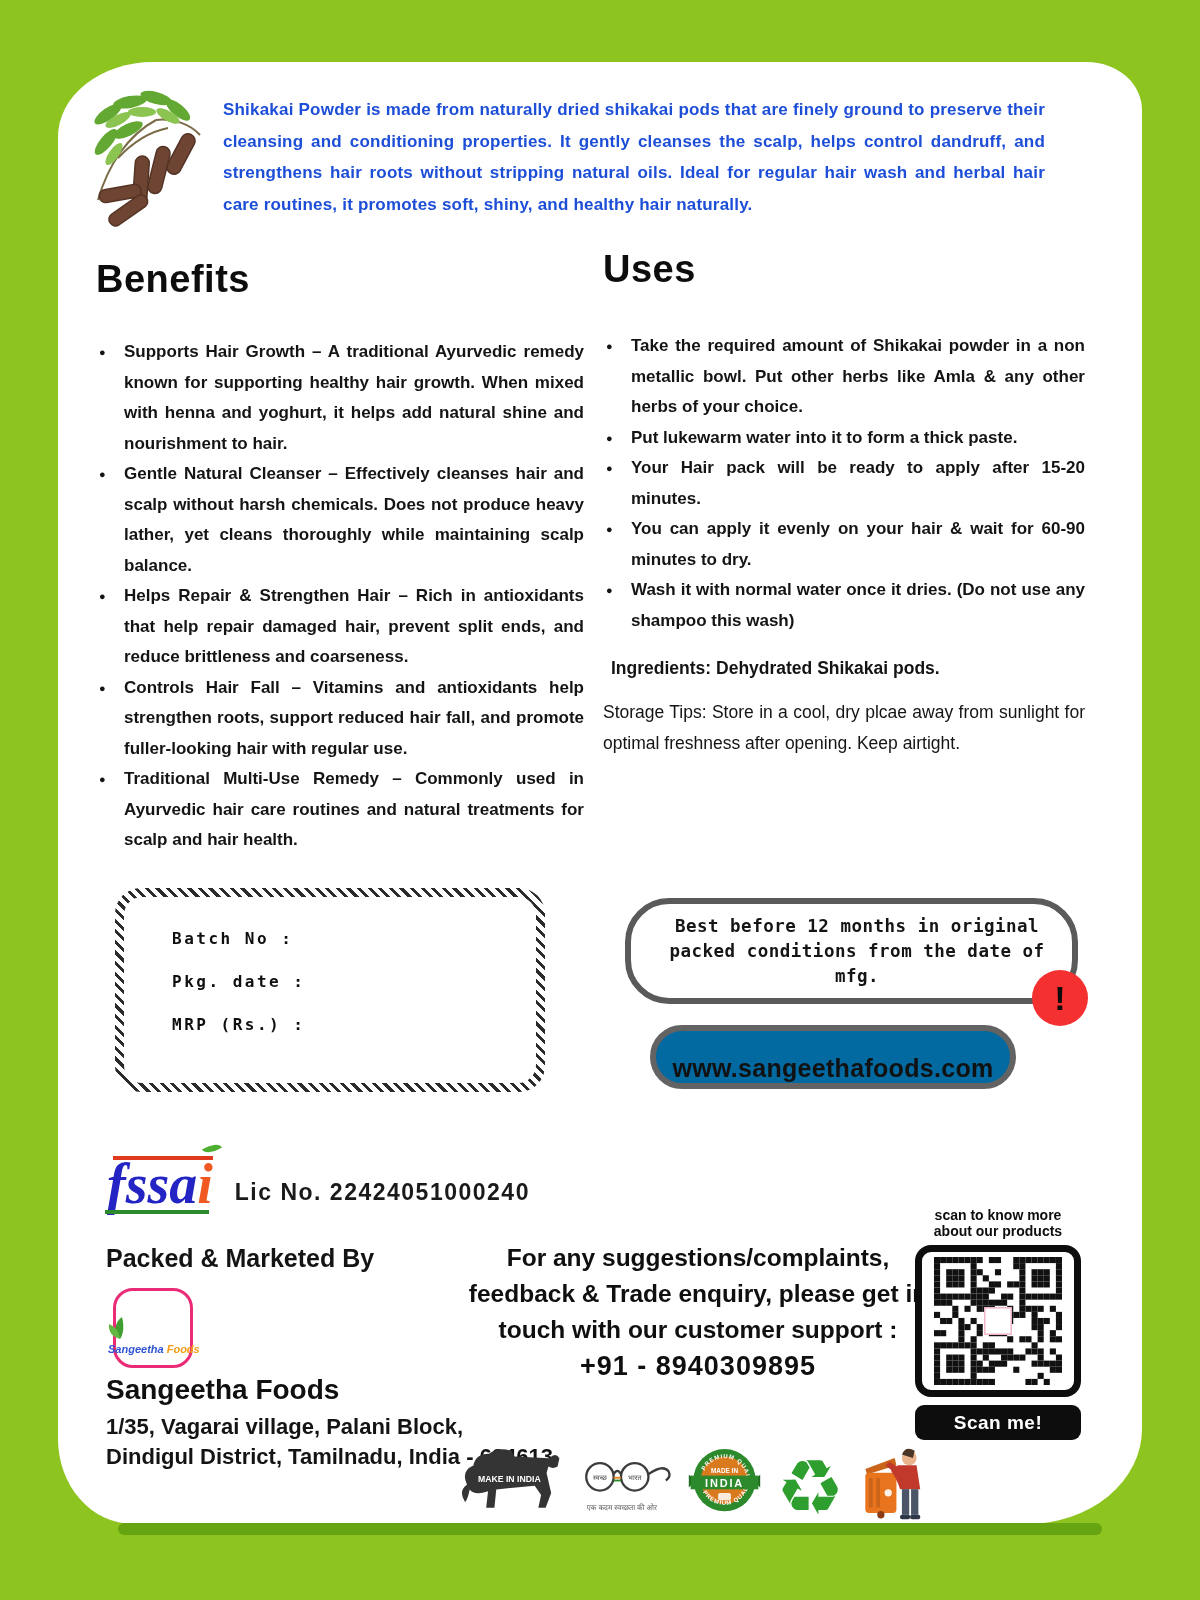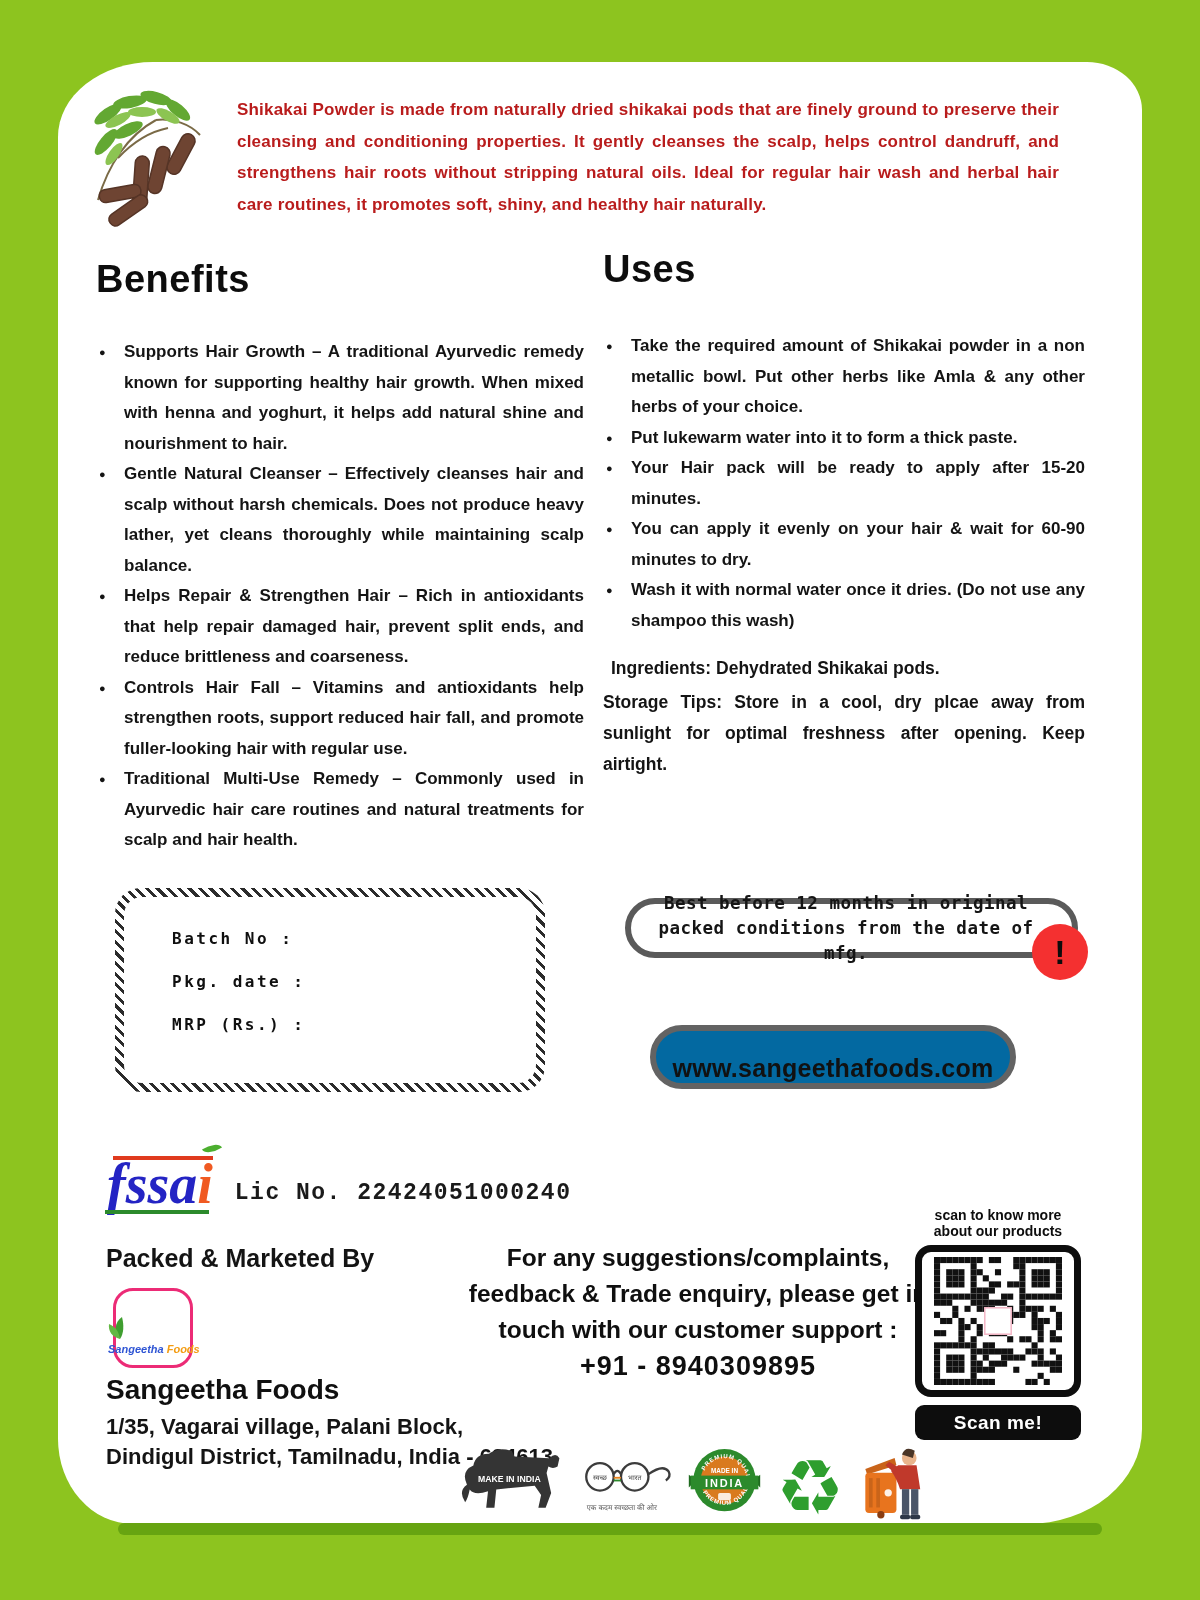--- a/index.html
+++ b/index.html
@@ -7,63 +7,63 @@
   body { font-family:"Liberation Sans", sans-serif; }
   .page { position:relative; width:1200px; height:1600px; background:#8dc41f; overflow:hidden; }
   .card { position:absolute; left:58px; top:62px; width:1084px; height:1462px; background:#ffffff;
           border-radius:95px 55px 115px 75px / 75px 48px 95px 85px; }
   .card::after { content:""; position:absolute; left:60px; right:40px; bottom:-11px; height:12px;
           background:#67a411; border-radius:8px; }
 
   .plant { position:absolute; left:20px; top:18px; }
 
   .intro { position:absolute; left:165px; top:32px; width:822px; font-size:17px; font-weight:bold;
-           line-height:31.5px; text-align:justify; color:#b91c1c; letter-spacing:.2px;margin-left:14px; }
+           line-height:31.5px; text-align:justify; color:#1d4ed8; letter-spacing:.2px; }
 
   .col h2 { text-align:left; font-size:38px; letter-spacing:.5px; color:#0d0d0d; }
   .benefits-col { position:absolute; left:38px; top:196px; width:488px; }
   .uses-col { position:absolute; left:545px; top:186px; width:482px; }
   .benefits-col h2 { margin-bottom:36px; }
   .uses-col h2 { margin-bottom:40px; }
   .col ul { list-style:none; }
   .col li { position:relative; padding-left:28px; font-size:17px; font-weight:bold; color:#141414;
             line-height:30.5px; text-align:justify; }
   .col li::before { content:"●"; position:absolute; left:3px; top:0; font-size:11px; }
   .ingredients { margin-top:22px; padding-left:8px; font-size:17.5px; font-weight:bold; color:#141414; }
-  .storage { margin-top:8px; font-size:17.5px; font-weight:bold; color:#141414; line-height:31px; text-align:justify; }
+  .storage { margin-top:18px; font-size:17.5px; font-weight:normal; color:#141414; line-height:31px; text-align:justify; }
 
   .batch-box { position:absolute; left:57px; top:826px; width:430px; height:204px; padding:9px;
                background:repeating-linear-gradient(45deg,#2b2b2b 0 3px,#ffffff 3px 7.5px);
                border-radius:26px; }
   .batch-inner { width:100%; height:100%; background:#ffffff; border-radius:18px; padding:32px 0 0 48px; }
   .batch-inner p { font-family:"DejaVu Sans Mono", monospace; font-weight:bold; font-size:16px;
                    letter-spacing:2.5px; color:#0f0f0f; margin-bottom:24px; }
 
-  .best-before { position:absolute; left:567px; top:836px; width:453px; height:60px; border:6px solid #5a5a5a;
-                 border-radius:44px; display:flex; align-items:center; justify-content:flex-start; }
+  .best-before { position:absolute; left:567px; top:836px; width:453px; height:106px; border:6px solid #5a5a5a;
+                 border-radius:44px; display:flex; align-items:center; justify-content:flex-end; }
   .best-before p { width:430px; text-align:center; font-family:"DejaVu Sans Mono", monospace; font-weight:bold;
                    font-size:17.5px; line-height:25px; color:#151515; letter-spacing:.5px; }
   .alert-badge { position:absolute; right:-16px; bottom:-28px; width:56px; height:56px; border-radius:50%;
                  background:#f43030; display:flex; align-items:center; justify-content:center;
                  font-size:34px; font-weight:bold; color:#0c0c0c; }
 
   .website-pill { position:absolute; left:592px; top:963px; width:366px; height:64px; border:6px solid #636363;
                   border-radius:40px; display:flex; align-items:flex-end; justify-content:center; background:#0369a1; }
   .website-pill span { font-size:25px; font-weight:bold; color:#111; letter-spacing:.3px; }
 
   .fssai-row { position:absolute; left:47px; top:1086px; display:flex; align-items:flex-end; }
   .fssai-wordmark { position:relative; display:inline-block; font-family:"Liberation Serif", serif;
                     font-style:italic; font-weight:bold; font-size:56px; line-height:1; padding:8px 8px 4px 2px; }
   .fssai-wordmark .fssa { color:#2424c4; }
   .fssai-wordmark .fi { color:#f05a22; }
   .fssai-line-top { position:absolute; top:8px; left:8px; width:100px; height:4px; background:#e03a1e; }
   .fssai-line-bottom { position:absolute; bottom:2px; left:0; width:104px; height:4px; background:#2c8a2c; }
   .fssai-leaf { position:absolute; top:-4px; right:0px; width:18px; height:9px; background:#4caf2f;
                 border-radius:0 100% 0 100%; transform:rotate(-32deg); }
-  .fssai-lic { font-size:23px; font-weight:bold; letter-spacing:1.5px; color:#1a1a1a; margin:0 0 10px 14px;font-family:Liberation Mono, monospace; }
+  .fssai-lic { font-size:23px; font-weight:bold; letter-spacing:1.5px; color:#1a1a1a; margin:0 0 10px 14px; }
 
   .packed-heading { position:absolute; left:48px; top:1182px; font-size:25px; font-weight:bold; color:#141414; }
   .sf-logo-box { position:absolute; left:55px; top:1226px; width:80px; height:80px; border:3.5px solid #ec2b76;
                  border-radius:20px; background:#fff; }
   .sf-logo-text { position:absolute; left:-8px; bottom:10px; white-space:nowrap; font-size:11px;
                   font-weight:bold; font-style:italic; }
   .sf-logo-text .w1 { color:#2f55d4; } .sf-logo-text .w2 { color:#f39c12; }
   .sf-leaf { position:absolute; left:-10px; top:24px; }
   .company-name { position:absolute; left:48px; top:1312px; font-size:28px; font-weight:bold; color:#101010; }
   .address { position:absolute; left:48px; top:1350px; font-size:22px; font-weight:bold; color:#141414; line-height:30px; }

